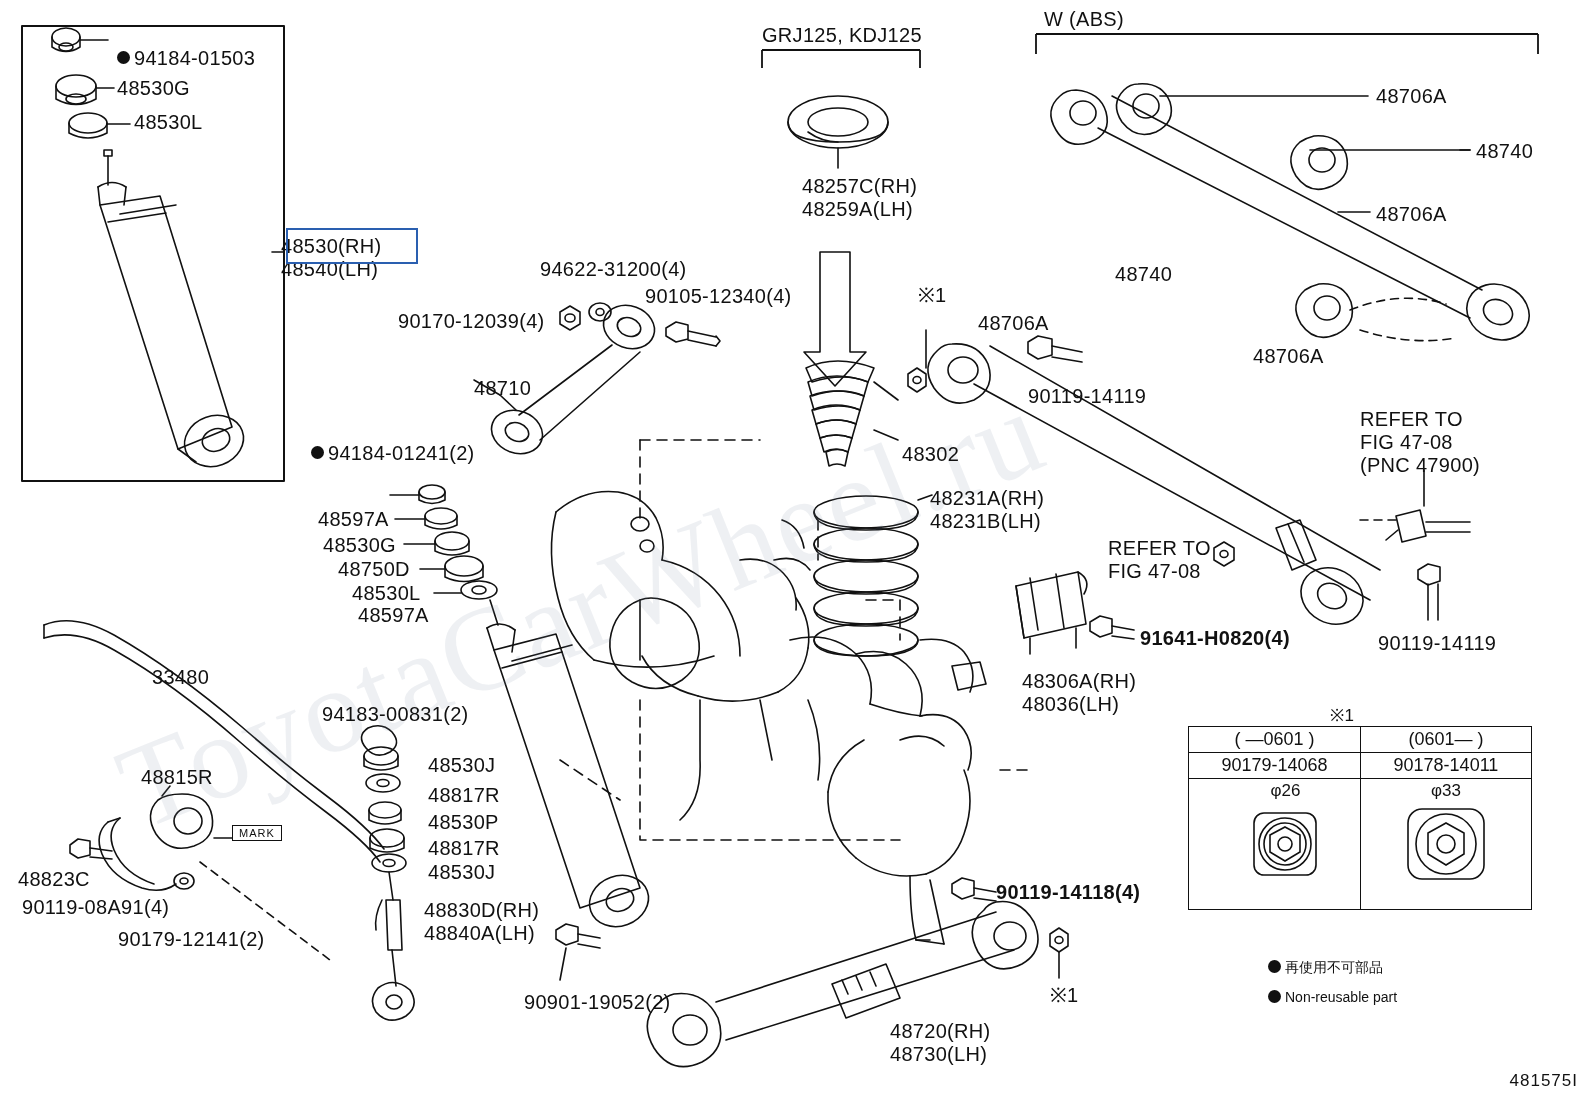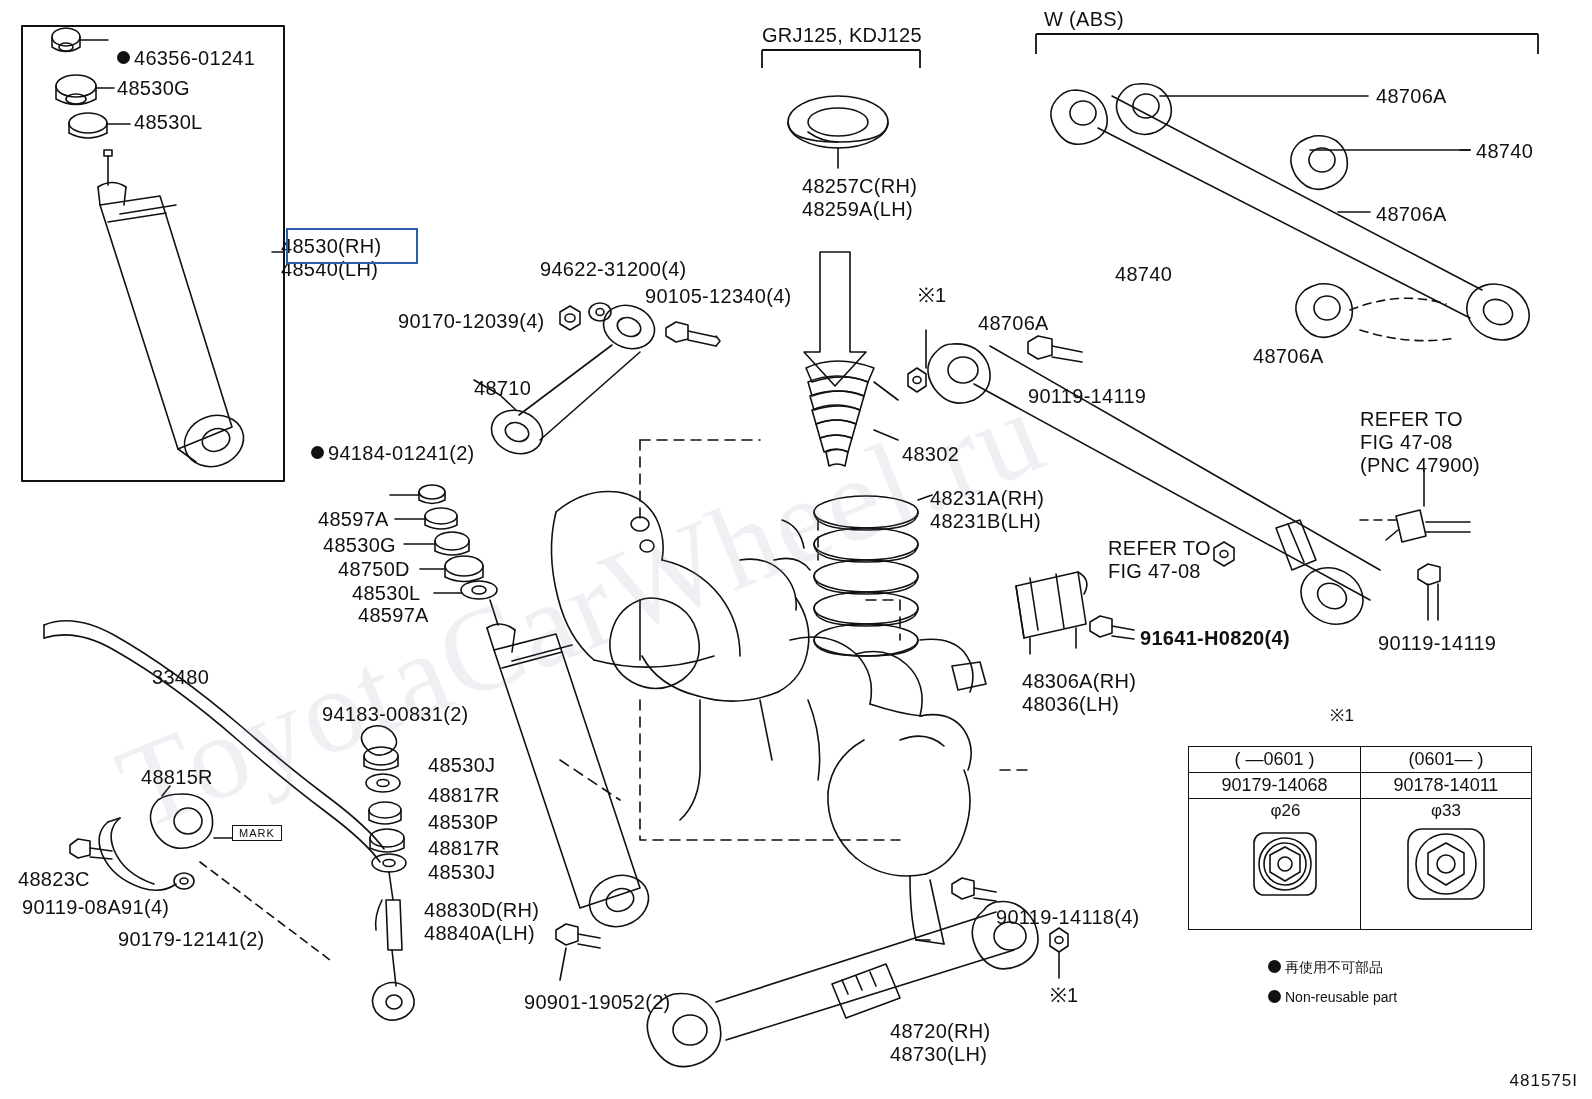--- a/index.html
+++ b/index.html
@@ -404,21 +404,21 @@
   </svg>
 
   <div class="hl" style="left:286px;top:228px;width:128px;height:32px;"></div>
 
   <div class="mark-box" style="left:232px;top:825px;">MARK</div>
 
   <div class="lbl" style="left:762px;top:24px;">GRJ125, KDJ125</div>
   <div class="lbl" style="left:1044px;top:8px;">W (ABS)</div>
 
   <div class="lbl small" style="left:1330px;top:706px;">※1</div>
-  <table class="tbl" style="left:1188px;top:726px;width:344px;margin-top:20px;">
+  <table class="tbl" style="left:1188px;top:726px;width:344px;">
     <tbody>
         <tr>
       <td style="width:172px;">(    —0601  )</td>
       <td style="width:172px;">(0601—    )</td>
     </tr>
     <tr>
       <td>90179-14068</td>
       <td>90178-14011</td>
     </tr>
     <tr>
@@ -450,21 +450,21 @@
     </table>
 
   <div class="legend" style="left:1268px;top:952px;">
     <div><span class="bullet"></span><span>再使用不可部品</span></div>
     <div><span class="bullet"></span><span>Non-reusable part</span></div>
   </div>
 
   <div class="code">481575I</div>
 
   <div id="labels">
-      <div class="lbl" style="left: 117px; top: 47px;"><span class="bullet"></span><span>46356-01241</span></div>
+      <div class="lbl" style="left: 117px; top: 47px;"><span class="bullet"></span><span>94184-01503</span></div>
       <div class="lbl" style="left: 117px; top: 77px;">48530G</div>
       <div class="lbl" style="left: 134px; top: 111px;">48530L</div>
       <div class="lbl" style="left: 281px; top: 235px;">48530(RH)
 48540(LH)</div>
       <div class="lbl" style="left: 398px; top: 310px;">90170-12039(4)</div>
       <div class="lbl" style="left: 540px; top: 258px;">94622-31200(4)</div>
       <div class="lbl" style="left: 645px; top: 285px;">90105-12340(4)</div>
       <div class="lbl" style="left: 474px; top: 377px;">48710</div>
       <div class="lbl" style="left: 311px; top: 442px;"><span class="bullet"></span><span>94184-01241(2)</span></div>
       <div class="lbl" style="left: 318px; top: 508px;">48597A</div>
@@ -501,18 +501,18 @@
       <div class="lbl" style="left: 1376px; top: 203px;">48706A</div>
       <div class="lbl" style="left: 1360px; top: 408px;">REFER TO
 FIG 47-08
 (PNC 47900)</div>
       <div class="lbl" style="left: 1108px; top: 537px;">REFER TO
 FIG 47-08</div>
       <div class="lbl" style="left: 1378px; top: 632px;">90119-14119</div>
       <div class="lbl" style="left: 1140px; top: 627px; font-weight: bold;">91641-H0820(4)</div>
       <div class="lbl" style="left: 1022px; top: 670px;">48306A(RH)
 48036(LH)</div>
-      <div class="lbl" style="left: 996px; top: 906px;">90119-14118(4)</div>
+      <div class="lbl" style="left: 996px; top: 881px; font-weight: bold;">90119-14118(4)</div>
       <div class="lbl" style="left: 1050px; top: 984px;">※1</div>
       <div class="lbl" style="left: 890px; top: 1020px;">48720(RH)
 48730(LH)</div>
     </div>
 </div>
 
 </body></html>

